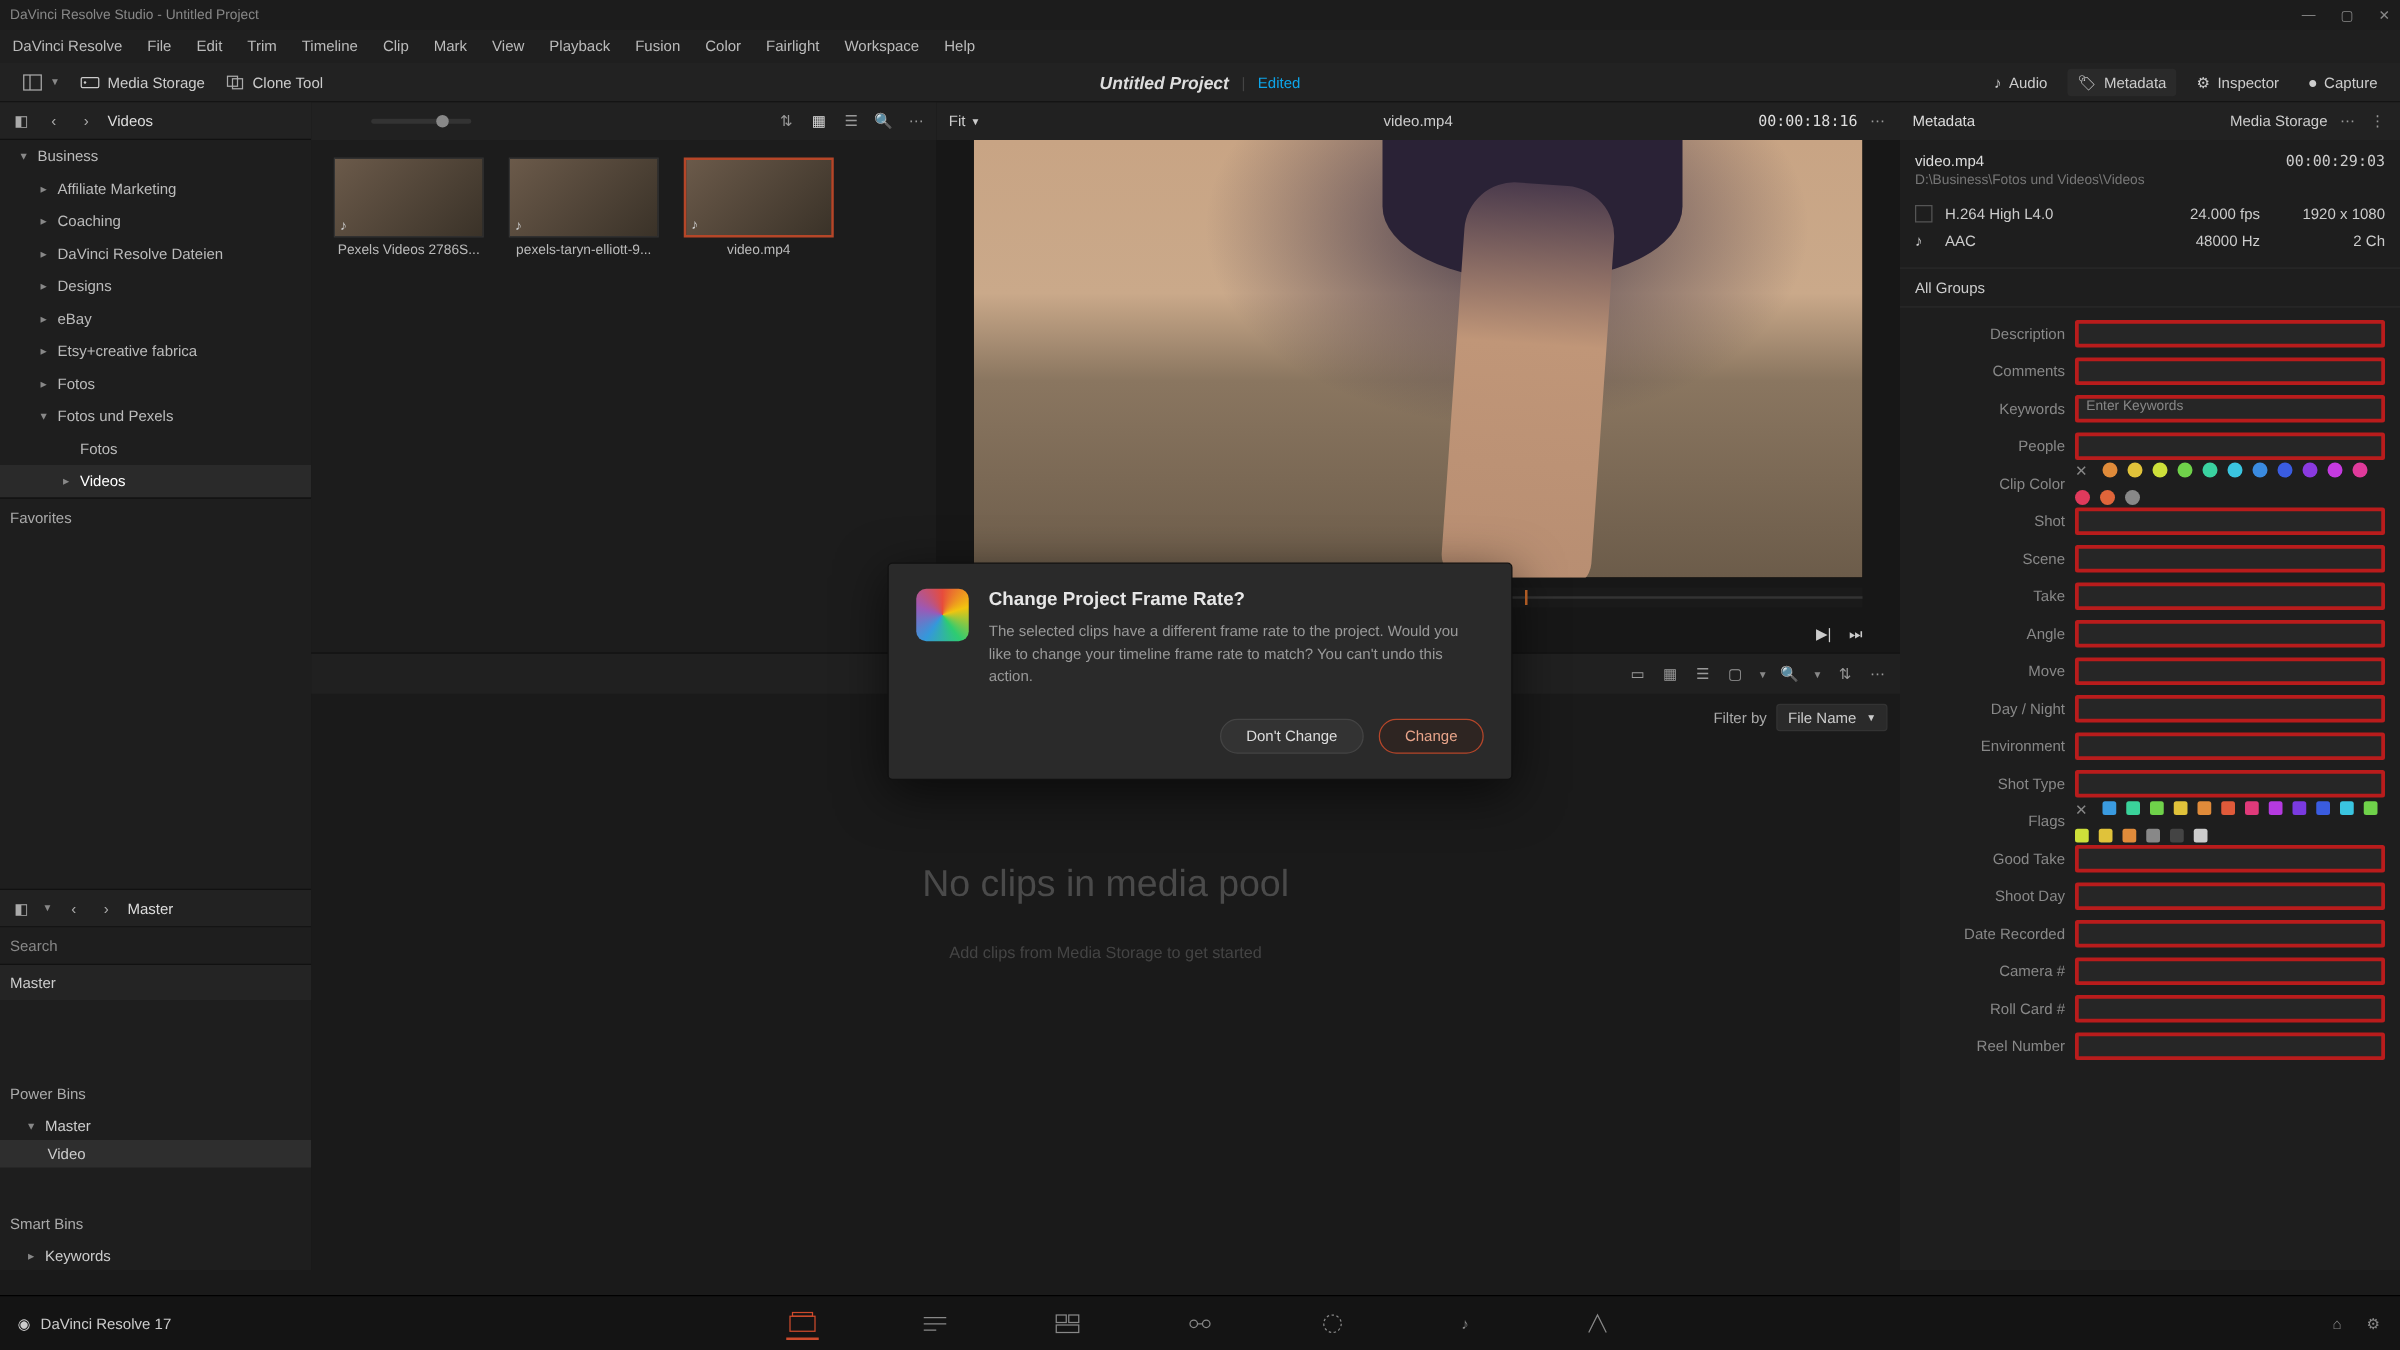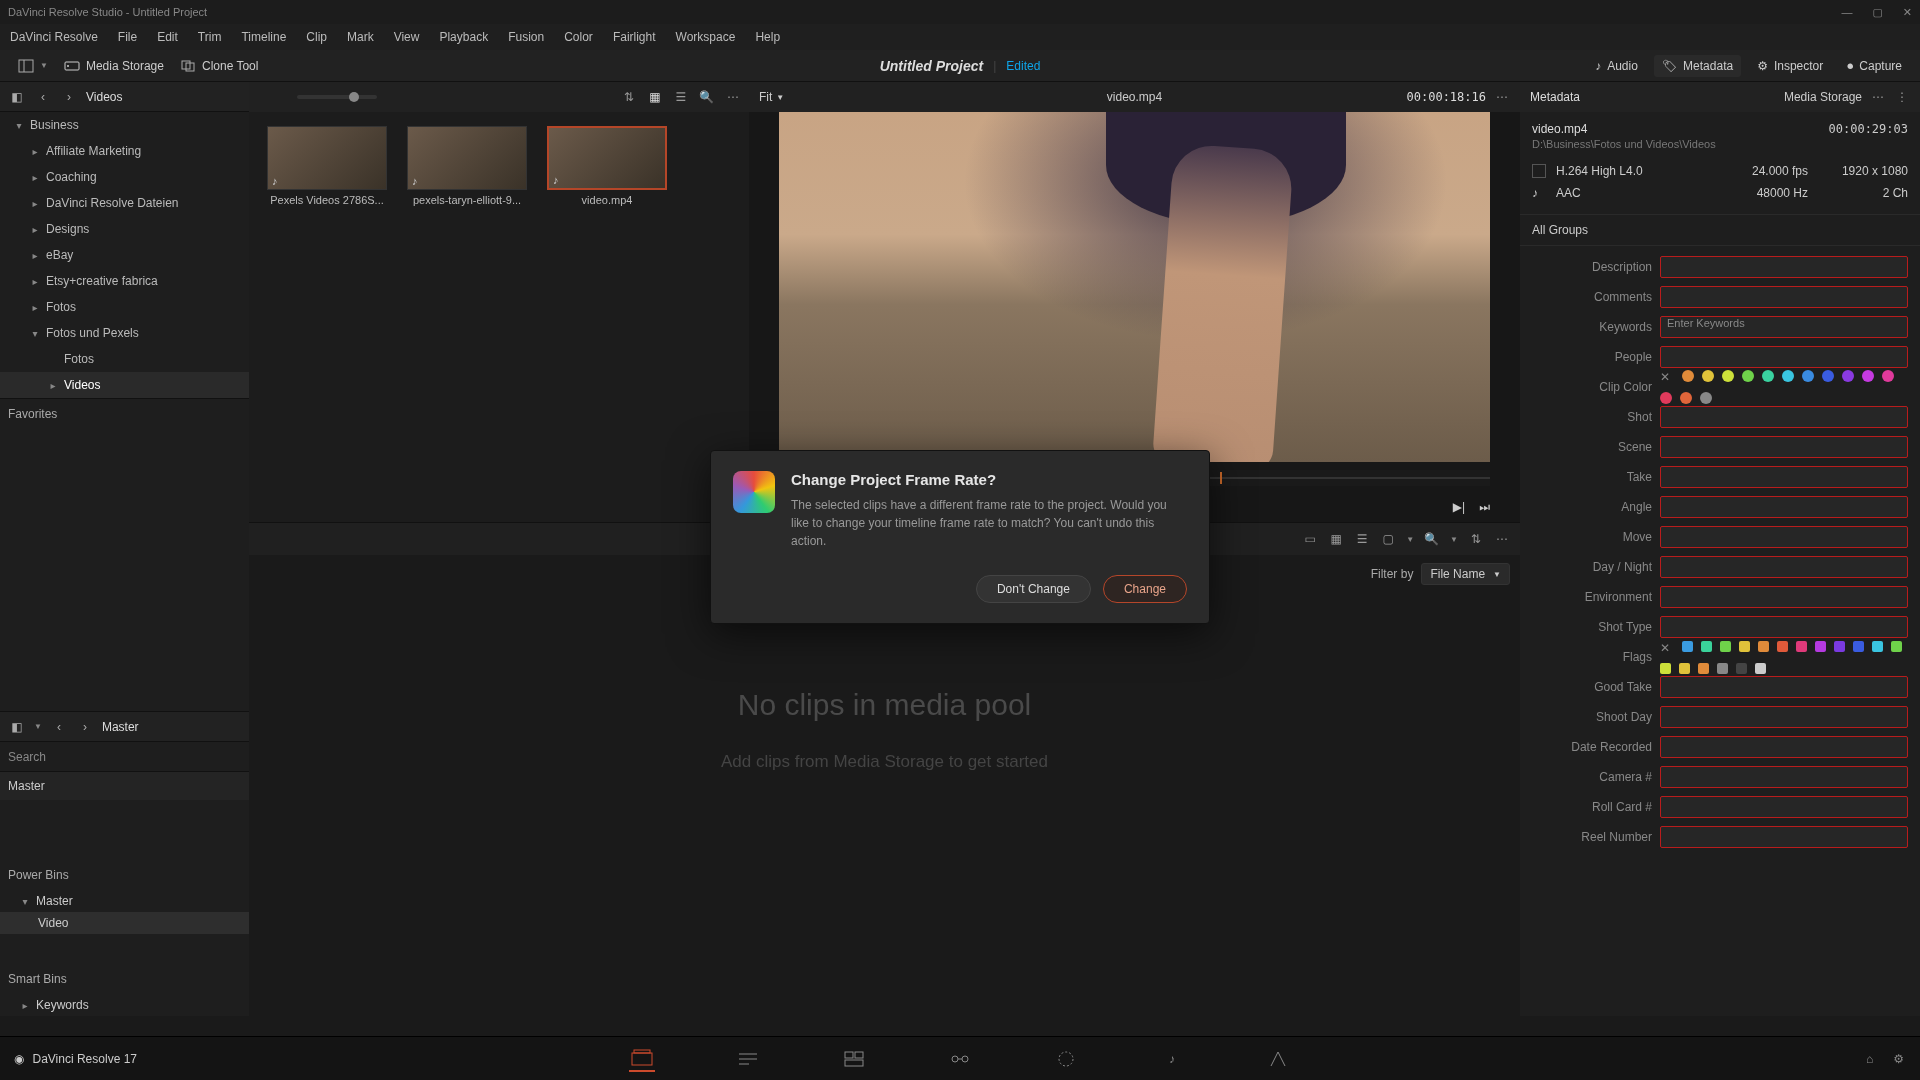--- a/index.html
+++ b/index.html
@@ -72,41 +72,41 @@
 .playhead .mark{position:absolute;left:62%;top:2px;width:2px;height:12px;background:#cc6a2a;}
 .transport{ height:30px; display:flex; align-items:center; justify-content:flex-end; gap:14px; padding:0 30px; color:#ccc;}
 
 
 .pool { flex:1; background:#1a1a1a; position:relative; border-top:1px solid #111;}
 .pool-head{height:32px; display:flex; align-items:center; gap:10px; padding:0 10px; justify-content:flex-end; background:#202020;}
 .filter-wrap{display:flex;align-items:center;gap:8px;}
 .filter-sel{background:#2a2a2a;padding:3px 8px;border:1px solid #333;border-radius:3px;display:flex;gap:8px;align-items:center;}
 .pool-empty{ position:absolute; left:50%; top:42%; transform:translate(-50%,-50%); text-align:center;}
 .pool-empty h2{ color:#4a4a4a; font-size:30px; font-weight:400;}
-.pool-empty p{ color:#444; font-size:17px; margin-top:30px;}
+.pool-empty p{ color:#444; font-size:13px; margin-top:30px;}
 
 
 .right-col{ width:400px; background:#1e1e1e; display:flex; flex-direction:column;}
 .meta-head{height:30px;display:flex;align-items:center;padding:0 10px;background:#222;gap:8px;}
 .meta-head .spacer{flex:1;}
 .meta-file{padding:10px 12px 6px;}
 .meta-file .fname{color:#ddd;font-size:12px;}
 .meta-file .dur{float:right;color:#ccc;font-family:monospace;}
 .meta-file .path{color:#777;font-size:11px;margin-top:2px;}
 .meta-rows{padding:4px 12px 10px;}
 .meta-row{display:flex;align-items:center;height:22px;gap:10px;font-size:12px;}
 .meta-row .k{flex:1;color:#ccc;}
 .meta-row .v1{width:90px;text-align:right;color:#ccc;}
 .meta-row .v2{width:90px;text-align:right;color:#ccc;}
 .cb{width:14px;height:14px;border:1px solid #555;}
 .allgroups{padding:8px 12px;color:#ccc;border-top:1px solid #2a2a2a;border-bottom:1px solid #2a2a2a;}
 .meta-fields{flex:1;overflow:auto;padding:6px 12px;}
 .field-row{display:flex;align-items:center;height:30px;gap:8px;}
 .field-row .label{width:120px;text-align:right;color:#888;font-size:12px;}
-.field-row .input{flex:1;height:22px;background:#262626;border:1px solid #b91c1c;border-radius:2px;color:#888;padding:0 6px;font-size:11px;}
+.field-row .input{flex:1;height:22px;background:#262626;border:3px solid #b91c1c;border-radius:2px;color:#888;padding:0 6px;font-size:11px;}
 .swatches{display:flex;gap:8px;flex-wrap:wrap;padding:4px 0;}
 .sw{width:12px;height:12px;border-radius:50%;}
 .sw.sq{border-radius:2px;width:11px;height:11px;}
 .x-clear{color:#888;margin-right:4px;}
 
 
 .pages{position:absolute;bottom:0;left:0;right:0;height:44px;background:#141414;display:flex;align-items:center;border-top:1px solid #000;}
 .home-label{display:flex;align-items:center;gap:8px;padding:0 14px;color:#ccc;}
 .page-icons{position:absolute;left:50%;transform:translateX(-50%);display:flex;gap:80px;}
 .page-ic{width:26px;height:26px;display:flex;align-items:center;justify-content:center;color:#888;}

